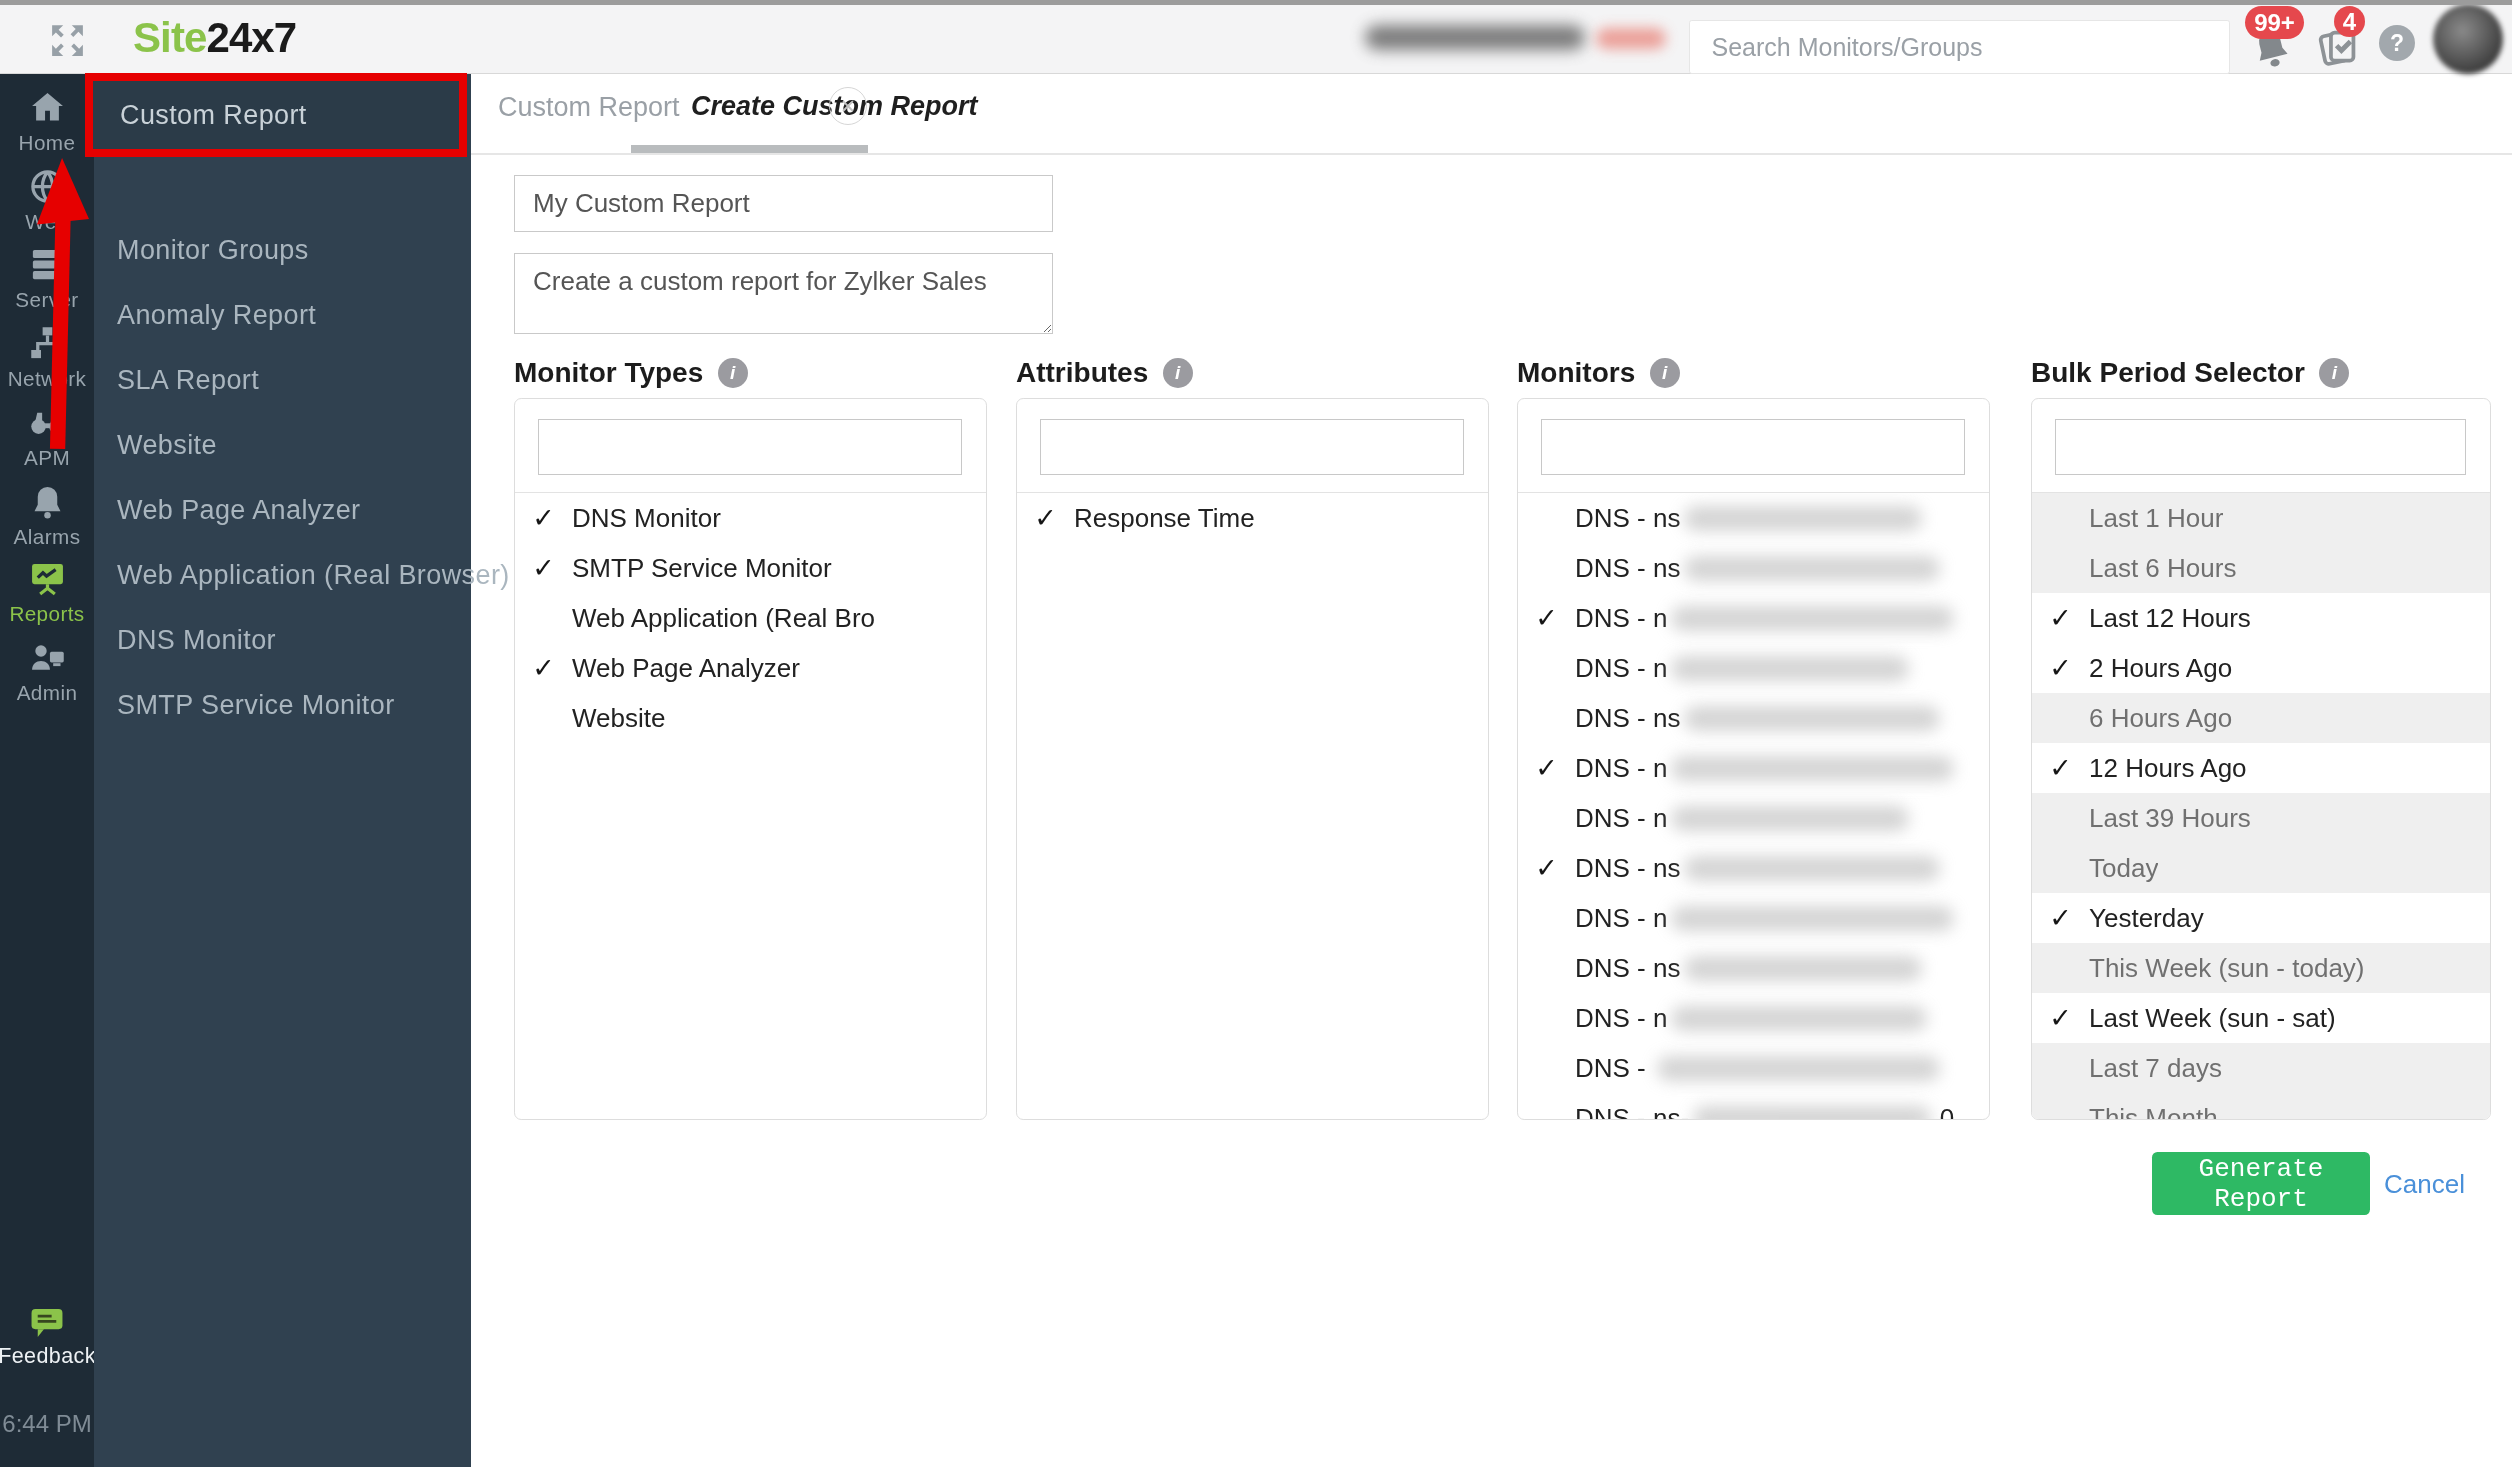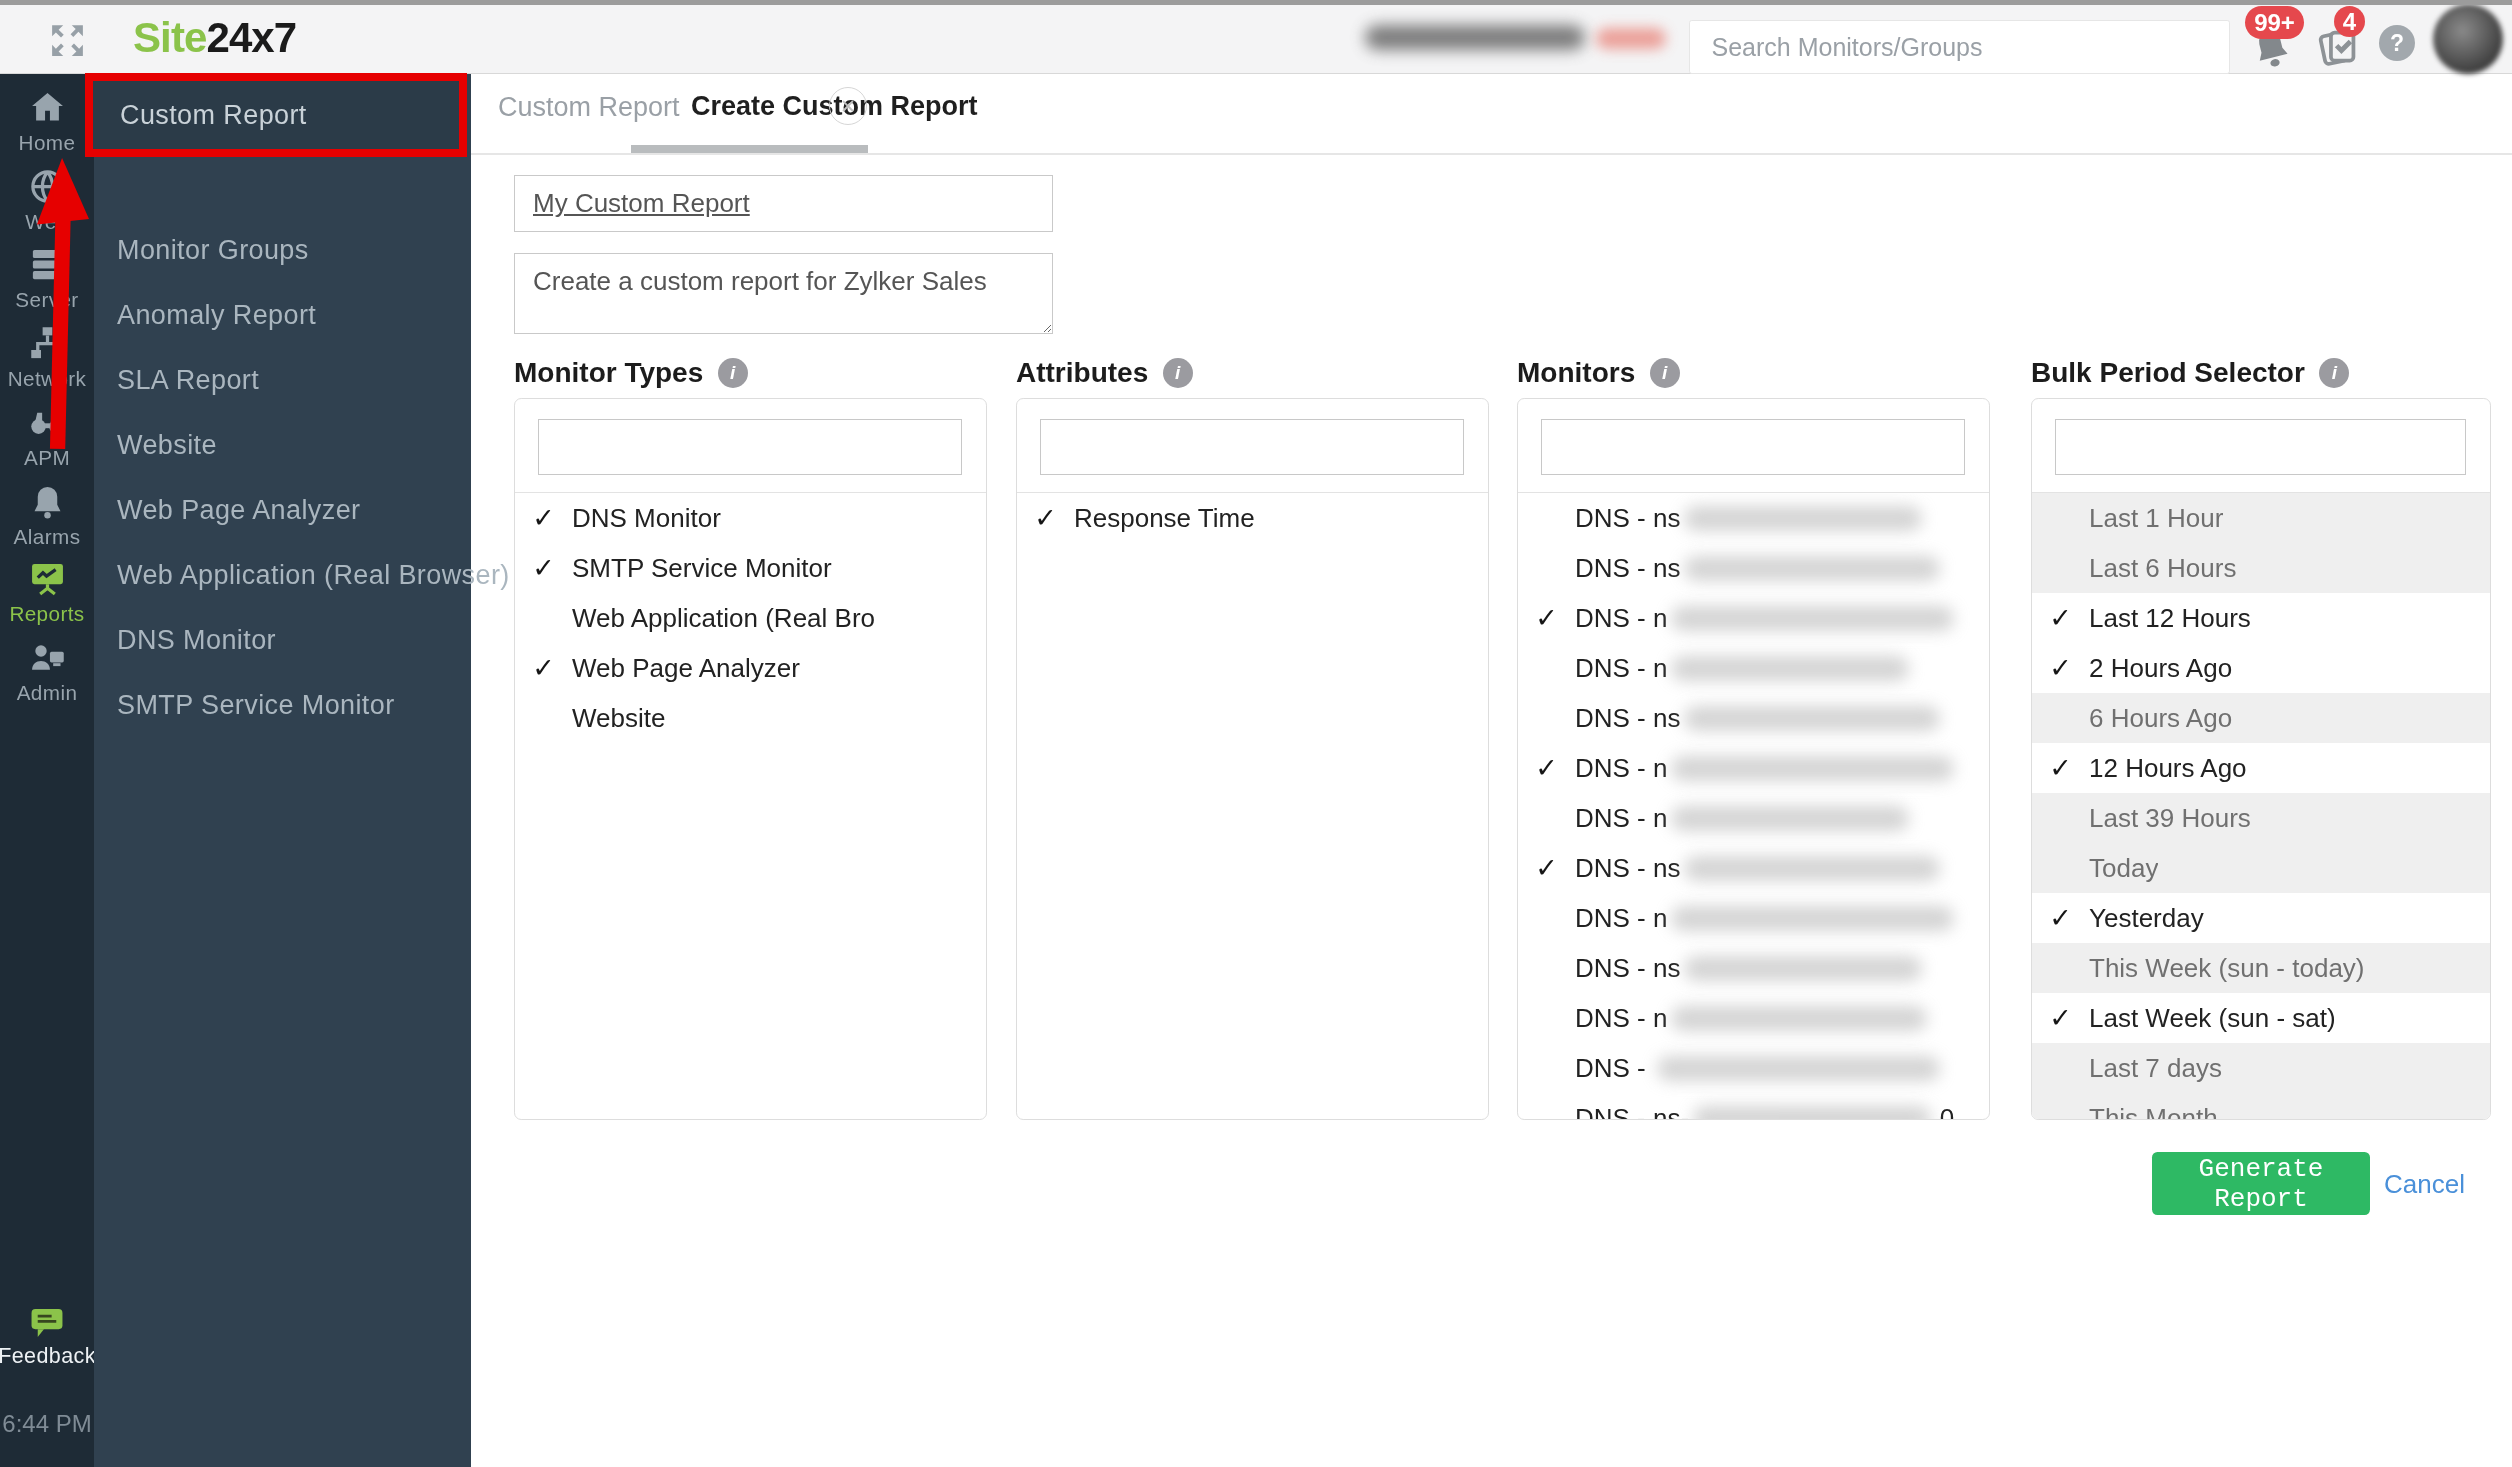--- a/index.html
+++ b/index.html
@@ -49,29 +49,29 @@
   .sb-item { height:65px; display:flex; align-items:center; padding-left:23px; color:#aab6bf;
              font-size:27px; letter-spacing:0.4px; cursor:pointer; white-space:nowrap; }
 
   
   .red-box { left:85px; top:73px; width:382px; height:84px; border:8px solid #e60000; background:#2b3b48; z-index:4;
              display:flex; align-items:center; padding-left:27px; color:#c9d2d8; font-size:27px; letter-spacing:0.4px; }
   .arrow-svg { left:0; top:0; width:503px; height:808px; z-index:5; pointer-events:none; }
 
   
   .tab-inactive { left:498px; top:92px; font-size:27px; color:#9aa0a6; cursor:pointer; }
-  .tab-active   { left:691px; top:91px; font-size:27px; color:#1f1f1f; font-weight:700; cursor:pointer; }
+  .tab-active   { left:691px; top:91px; font-size:27px; color:#1f1f1f; font-weight:700; cursor:pointer;font-style:italic; }
   .tab-close { left:829px; top:87px; width:38px; height:38px; border:1.8px solid #d6d6d6; border-radius:50%;
                color:#c0c0c0; font-size:19px; display:flex; align-items:center; justify-content:center; cursor:pointer; }
   .tab-close::before { content:"✕"; }
   .tab-underline { left:631px; top:145px; width:237px; height:9px; background:#b9bcbe; }
   .tabs-divider { left:471px; top:153px; width:2041px; height:1.8px; background:#e6e6e6; }
 
   .fld-name { left:514px; top:175px; width:539px; height:57px; border:1.8px solid #c9c9c9; font-size:26px; color:#555;
-              padding:0 18px; font-family:inherit;text-decoration:underline; }
+              padding:0 18px; font-family:inherit; }
   .fld-desc { left:514px; top:253px; width:539px; height:81px; border:1.8px solid #c9c9c9; font-size:26px; color:#555;
               padding:10.8px 18px; font-family:inherit; resize:both; line-height:1.25; }
 
   .col-head { top:357px; font-size:28px; font-weight:700; color:#1c1c1c; display:flex; align-items:center; }
   .info-i { display:inline-flex; width:30px; height:30px; border-radius:50%; background:#9b9ba0; color:#fff;
             font-size:19px; font-weight:700; align-items:center; justify-content:center; margin-left:14.4px; font-style:italic; }
   .info-i::before { content:"i"; }
 
   .panel { top:398px; height:722px; background:#fff; border:1.8px solid #dddddd; border-radius:7.2px; overflow:hidden; }
   .panel-search { position:absolute; left:23px; top:20px; width:calc(100% - 47px); height:56px;

